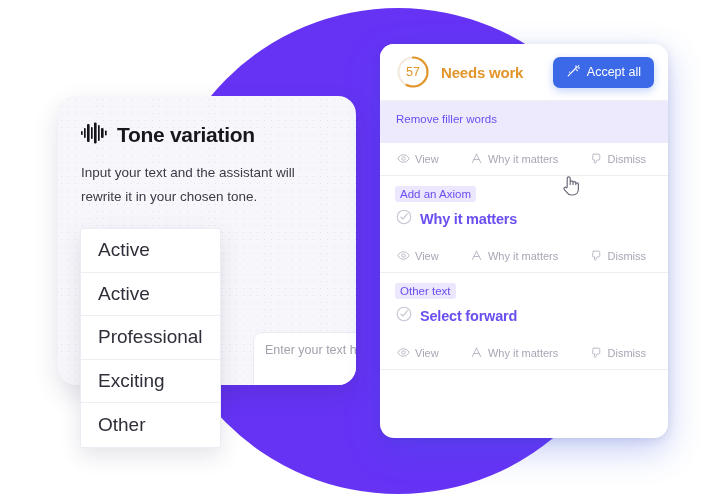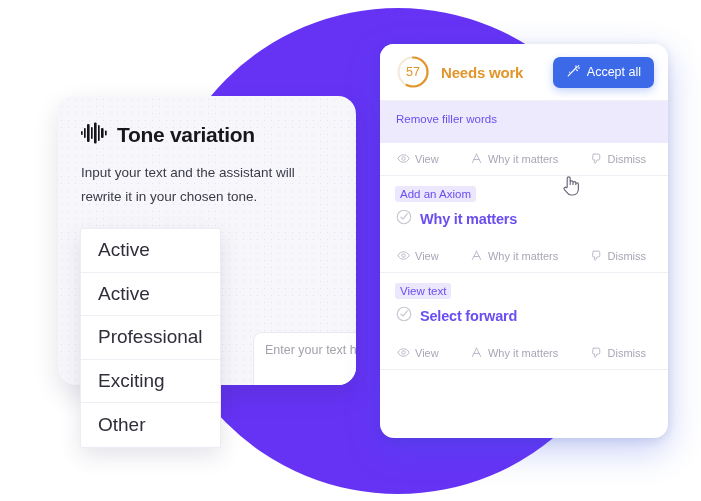--- a/index.html
+++ b/index.html
@@ -262,21 +262,21 @@
               <path d="M4.4 2.6 h6.2 a1.4 1.4 0 0 1 1.4 1.4 v4.4 a1.4 1.4 0 0 1 -1.4 1.4 h-1.8 l-1.6 3.4 a1.1 1.1 0 0 1 -1.9 -1.1 l0.7 -2.3 h-1.6 a1.2 1.2 0 0 1 -1.2 -1.3 l0.4 -4.4 a1.3 1.3 0 0 1 1.3 -1.5 Z" fill="none" stroke="#b2b2c0" stroke-width="1.1" stroke-linejoin="round"></path>
             </svg>
         </span>
         <span>Dismiss</span>
       </div>
     </div>
   </div>
 
   <div class="sugg">
     <div class="sugg-body">
-      <div class="sugg-cat pill">View text</div>
+      <div class="sugg-cat pill">Other text</div>
       <div class="sugg-headline">
         <span>
           <svg width="16" height="16" viewBox="0 0 18 18">
             <circle cx="9" cy="9" r="7.6" fill="none" stroke="#c9c9d6" stroke-width="1.3"></circle>
             <path d="M5.6 9.2 L7.9 11.4 L12.6 5.4" fill="none" stroke="#c9c9d6" stroke-width="1.5" stroke-linecap="round" stroke-linejoin="round"></path>
           </svg>
         </span>
         <span class="sugg-text">Select forward</span>
       </div>
     </div>

